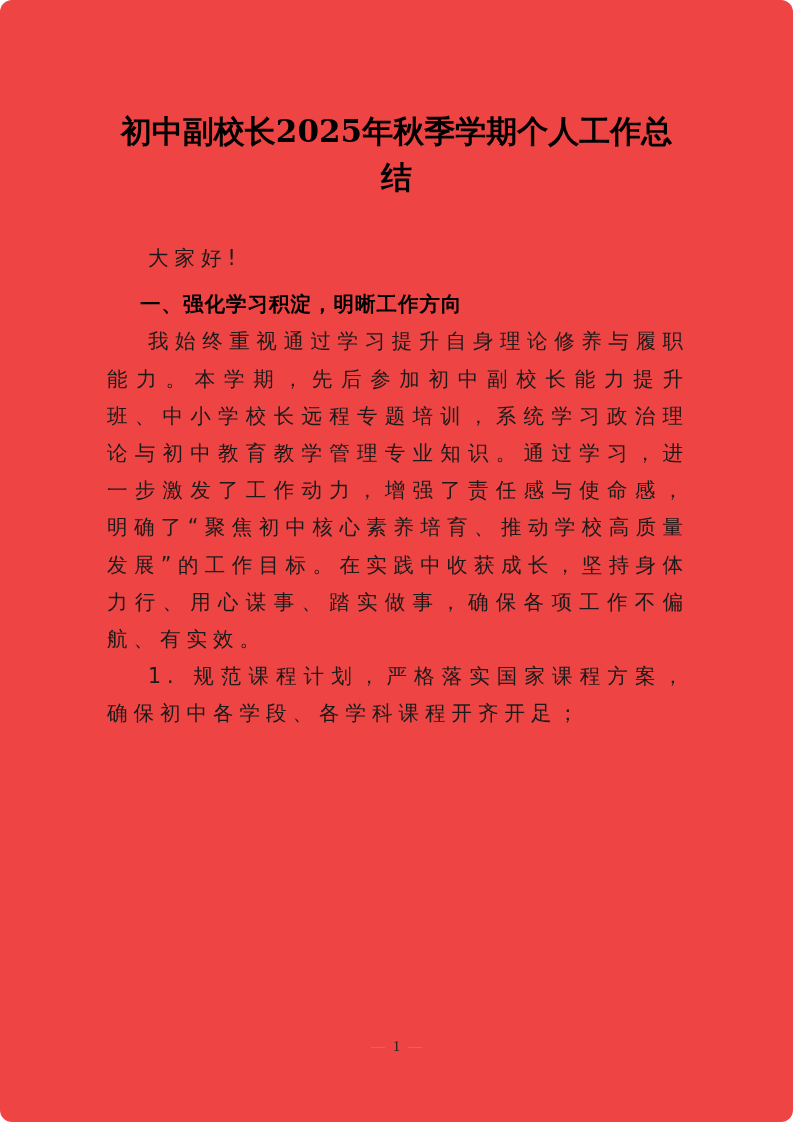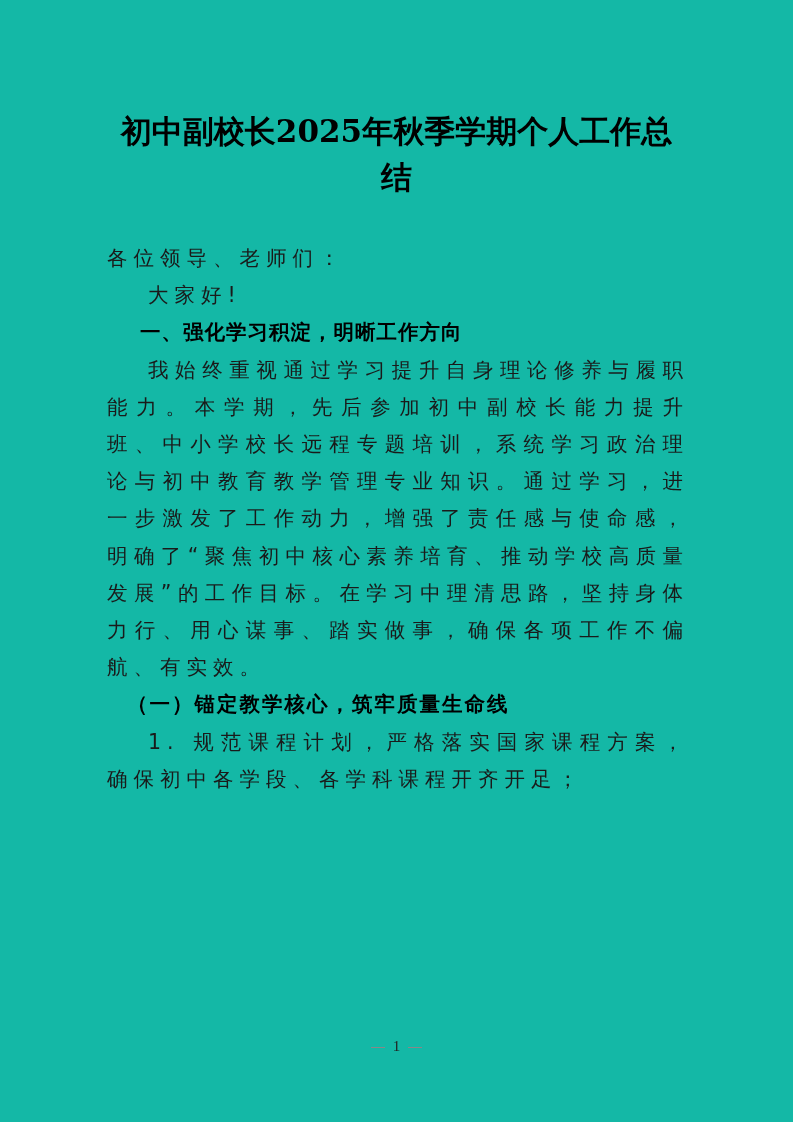--- a/index.html
+++ b/index.html
@@ -12,21 +12,22 @@
       height: 1122px;
       position: relative;
       overflow: hidden;
       color: #111111;
     }
     .page {
       position: absolute;
       left: 0; top: 0;
       width: 793px;
       height: 1122px;
-      background: #14b8a6;
+      background: #ef4444;
+      border-radius: 12px;
     }
     .title {
       position: absolute;
       left: 100px;
       width: 593px;
       top: 108px;
       text-align: center;
       font-family: "DejaVu Serif", "Liberation Serif", serif;
       font-weight: bold;
       font-size: 31px;
@@ -50,20 +51,21 @@
       text-align-last: left;
       letter-spacing: 6px;
       word-break: break-all;
     }
     .body p.indent { text-indent: 41px; }
     .body p.h1 {
       text-indent: 33px;
       font-weight: bold;
       letter-spacing: 1px;
       color: #000;
+      margin-top: 9px;
     }
     .body p.h2 {
       text-indent: 20px;
       font-family: "DejaVu Serif", "Liberation Serif", serif;
       font-weight: bold;
       letter-spacing: 2px;
       color: #000;
     }
     .page-number {
       position: absolute;
@@ -88,27 +90,25 @@
 <body>
 
 <div class="page">
 
   <div class="title">
     <div>初中副校长2025年秋季学期个人工作总</div>
     <div>结</div>
   </div>
 
   <div class="body">
-    <p>各位领导、老师们：</p>
     <p class="indent">大家好!</p>
 
     <p class="h1">一、强化学习积淀，明晰工作方向</p>
-    <p class="indent">我始终重视通过学习提升自身理论修养与履职能力。本学期，先后参加初中副校长能力提升班、中小学校长远程专题培训，系统学习政治理论与初中教育教学管理专业知识。通过学习，进一步激发了工作动力，增强了责任感与使命感，明确了“聚焦初中核心素养培育、推动学校高质量发展”的工作目标。在学习中理清思路，坚持身体力行、用心谋事、踏实做事，确保各项工作不偏航、有实效。</p>
+    <p class="indent">我始终重视通过学习提升自身理论修养与履职能力。本学期，先后参加初中副校长能力提升班、中小学校长远程专题培训，系统学习政治理论与初中教育教学管理专业知识。通过学习，进一步激发了工作动力，增强了责任感与使命感，明确了“聚焦初中核心素养培育、推动学校高质量发展”的工作目标。在实践中收获成长，坚持身体力行、用心谋事、踏实做事，确保各项工作不偏航、有实效。</p>
 
-    <p class="h2">（一）锚定教学核心，筑牢质量生命线</p>
     <p class="indent">1. 规范课程计划，严格落实国家课程方案，确保初中各学段、各学科课程开齐开足；</p>
   </div>
 
   <div class="page-number">
     <span class="dash"></span><span>1</span><span class="dash"></span>
   </div>
 
 </div>
 
 </body></html>

